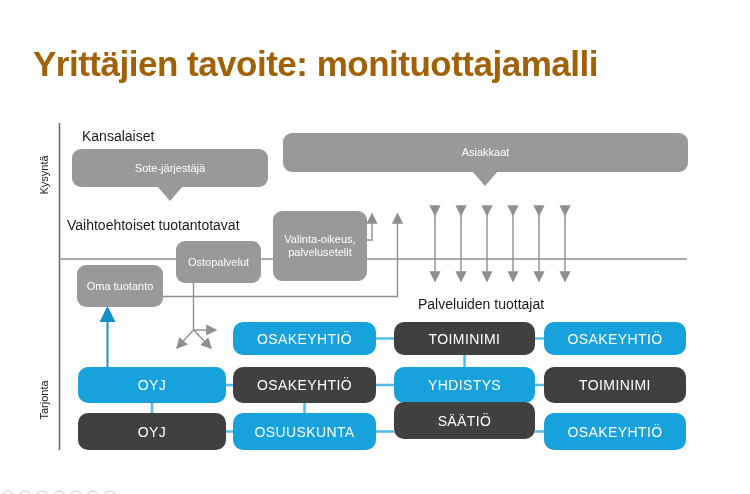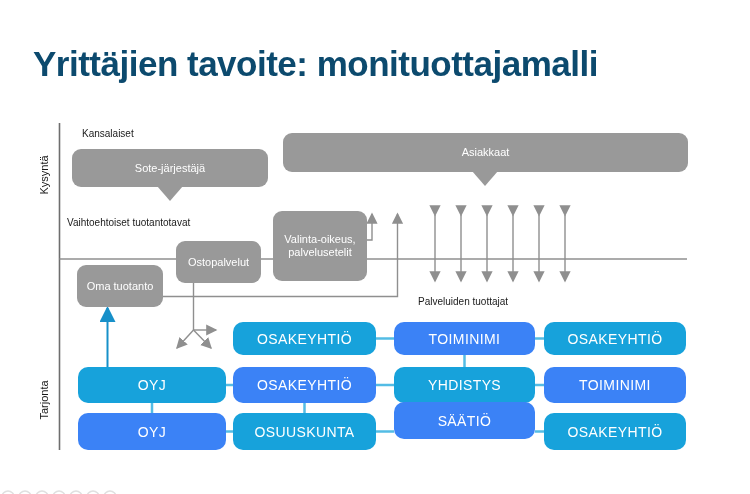--- a/index.html
+++ b/index.html
@@ -2,23 +2,23 @@
 <html><head>
 <meta charset="utf-8">
 <style>
   html,body{margin:0;padding:0;background:#fff;}
   #slide{
     position:relative;width:750px;height:494px;background:#ffffff;overflow:hidden;
     font-family:"Liberation Sans", sans-serif;
   }
   #title{
     position:absolute;left:33px;top:44px;width:700px;
-    font-size:35px;font-weight:bold;color:#0c4a6e;letter-spacing:-0.5px;white-space:nowrap;
+    font-size:35px;font-weight:bold;color:#a16207;letter-spacing:-0.5px;white-space:nowrap;
   }
-  .small-label{position:absolute;font-size:10px;color:#1a1a1a;}
+  .small-label{position:absolute;font-size:14px;color:#1a1a1a;}
   .v-label{
     position:absolute;width:60px;text-align:center;font-size:11px;color:#1a1a1a;
     transform:rotate(-90deg);
   }
   .gbox{
     position:absolute;background:#999999;color:#fff;border-radius:9px;
     display:flex;align-items:center;justify-content:center;text-align:center;
     font-size:11px;line-height:13px;
   }
   .tail:after{
@@ -27,21 +27,21 @@
     border-top:15px solid #999999;
   }
   #sote-box.tail:after{left:85px;}
   #asiakkaat-box.tail:after{left:189px;}
   .pbox{
     position:absolute;border-radius:10px;color:#ffffff;
     display:flex;align-items:center;justify-content:center;text-align:center;
     font-size:14px;letter-spacing:0.4px;
   }
   .pbox.dark{background:#17A2DB;}
-  .pbox.light{background:#3b82f6;}
+  .pbox.light{background:#404040;}
   #choice-box{padding:0 4px;}
   svg{position:absolute;left:0;top:0;pointer-events:none;}
   #nav-dots{pointer-events:auto;}
 </style>
 </head>
 <body>
 
 <div id="slide">
 
   <div id="title">Yrittäjien tavoite: monituottajamalli</div>

